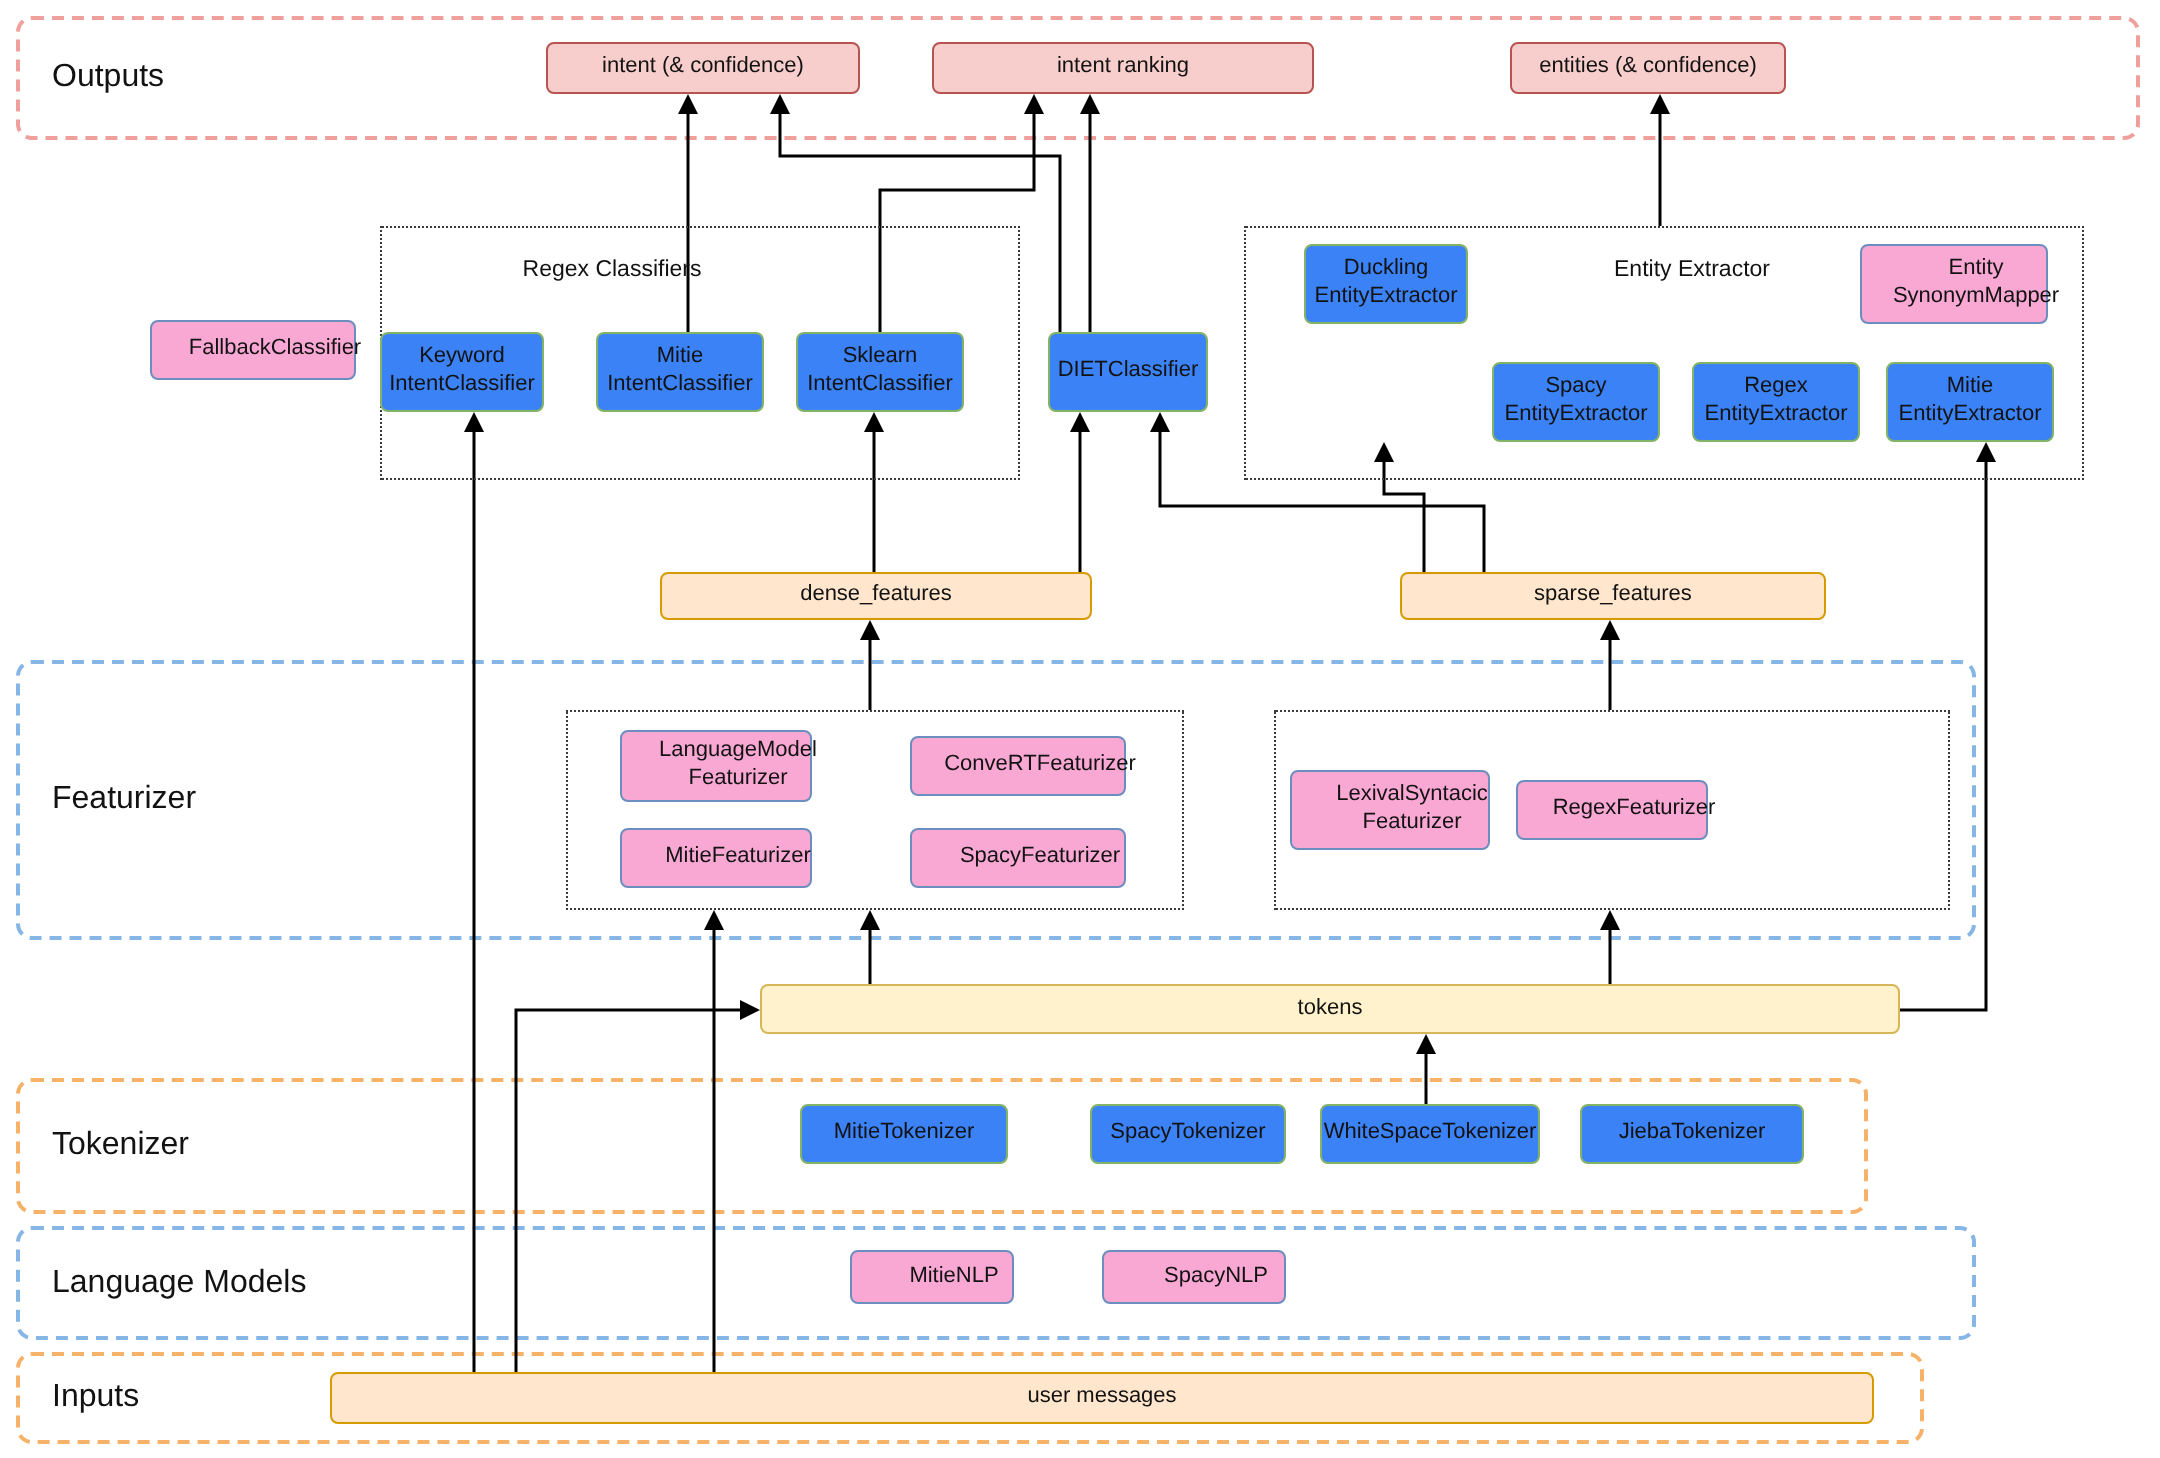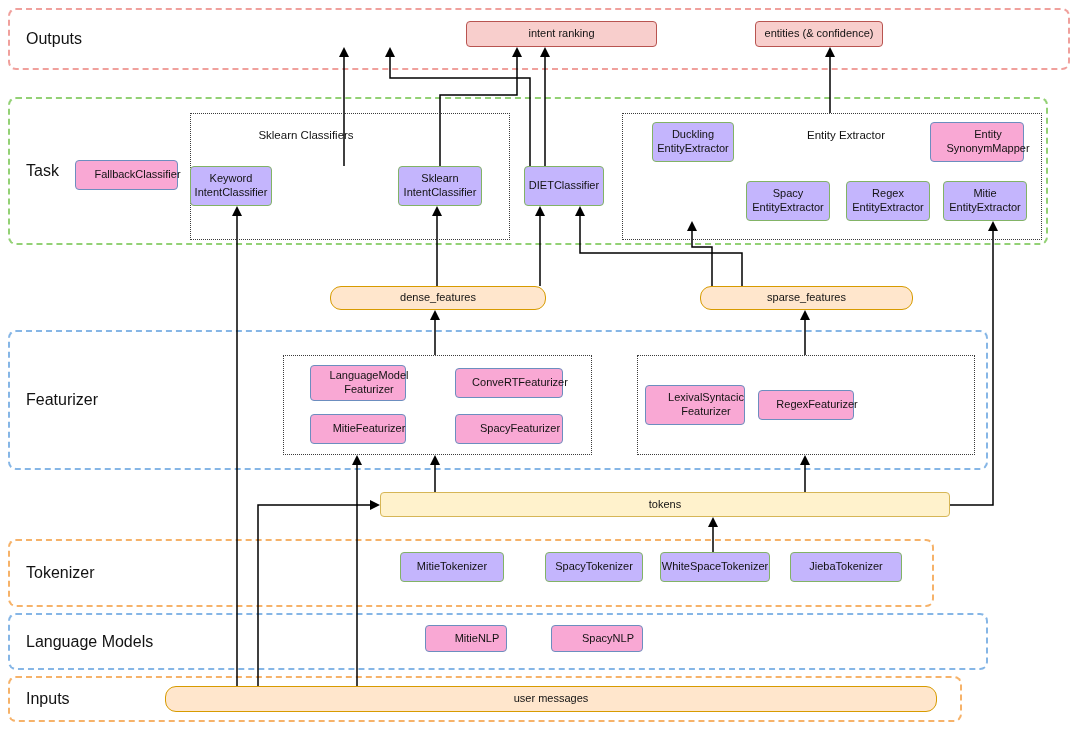--- a/index.html
+++ b/index.html
@@ -58,36 +58,33 @@
     justify-content: center;
     text-align: center;
     font-size: 11px;
     line-height: 1.25;
     color: #121212;
     border: 1px solid;
     border-radius: 4px;
     padding: 1px 2px;
     z-index: 3;
   }
-  .node-green  { background: #c4b5fd; border-color: #82b366; }
+  .node-green  { background: #3b82f6; border-color: #82b366; }
   .node-blue   { background: #f9a8d4; border-color: #6c8ebf; padding-left: 24px; }
   .node-pink   { background: #f8cecc; border-color: #b85450; }
-  .node-orange { background: #ffe6cc; border-color: #d79b00; border-radius: 11px; }
+  .node-orange { background: #ffe6cc; border-color: #d79b00; }
   .node-yellow { background: #fff2cc; border-color: #d6b656; }
 </style>
 </head>
 <body>
 
 <div class="canvas">
 
   <div class="band band-pink" style="left:8px;top:8px;width:1062px;height:62px">
     <span class="band-label">Outputs</span>
-  </div>
-  <div class="band band-green" style="left:8px;top:97px;width:1040px;height:148px">
-    <span class="band-label">Task</span>
   </div>
   <div class="band band-blue" style="left:8px;top:330px;width:980px;height:140px">
     <span class="band-label">Featurizer</span>
   </div>
   <div class="band band-orange" style="left:8px;top:539px;width:926px;height:68px">
     <span class="band-label">Tokenizer</span>
   </div>
   <div class="band band-blue" style="left:8px;top:613px;width:980px;height:57px">
     <span class="band-label">Language Models</span>
   </div>
@@ -114,29 +111,31 @@
     <path class="edge" marker-end="url(#arrow)" d="M435,492 V457"></path>
     <path class="edge" marker-end="url(#arrow)" d="M805,355 V312"></path>
     <path class="edge" marker-end="url(#arrow)" d="M805,492 V457"></path>
     <path class="edge" marker-end="url(#arrow)" d="M713,552 V519"></path>
     <path class="edge" marker-end="url(#arrow)" d="M237,686 V208"></path>
     <path class="edge" marker-end="url(#arrow)" d="M258,686 V505 H378"></path>
     <path class="edge" marker-end="url(#arrow)" d="M357,686 V457"></path>
     <path class="edge" marker-end="url(#arrow)" d="M950,505 H993 V223"></path>
   </svg>
 
+  <div class="node node-pink" style="left:273px;top:21px;width:157px;height:26px">intent (&amp; confidence)</div>
   <div class="node node-pink" style="left:466px;top:21px;width:191px;height:26px">intent ranking</div>
-  <div class="node node-pink" style="left:755px;top:21px;width:128px;height:26px">entities (&amp; confidence)</div>
+  <div class="node node-pink" style="left:755px;top:21px;width:138px;height:26px">entities (&amp; confidence)</div>
 
   <div class="node node-blue" style="left:75px;top:160px;width:103px;height:30px">FallbackClassifier</div>
 
   <div class="group" style="left:190px;top:113px;width:320px;height:127px">
-    <span class="group-label" style="left:115px;top:15px;transform:translateX(-50%)">Sklearn Classifiers</span>
+    <span class="group-label" style="left:115px;top:15px;transform:translateX(-50%)">Regex Classifiers</span>
   </div>
   <div class="node node-green" style="left:190px;top:166px;width:82px;height:40px">Keyword IntentClassifier</div>
+  <div class="node node-green" style="left:298px;top:166px;width:84px;height:40px">Mitie IntentClassifier</div>
   <div class="node node-green" style="left:398px;top:166px;width:84px;height:40px">Sklearn IntentClassifier</div>
 
   <div class="node node-green" style="left:524px;top:166px;width:80px;height:40px">DIETClassifier</div>
 
   <div class="group" style="left:622px;top:113px;width:420px;height:127px">
     <span class="group-label" style="left:223px;top:15px;transform:translateX(-50%)">Entity Extractor</span>
   </div>
   <div class="node node-green" style="left:652px;top:122px;width:82px;height:40px">Duckling EntityExtractor</div>
   <div class="node node-blue" style="left:930px;top:122px;width:94px;height:40px">Entity SynonymMapper</div>
   <div class="node node-green" style="left:746px;top:181px;width:84px;height:40px">Spacy EntityExtractor</div>

